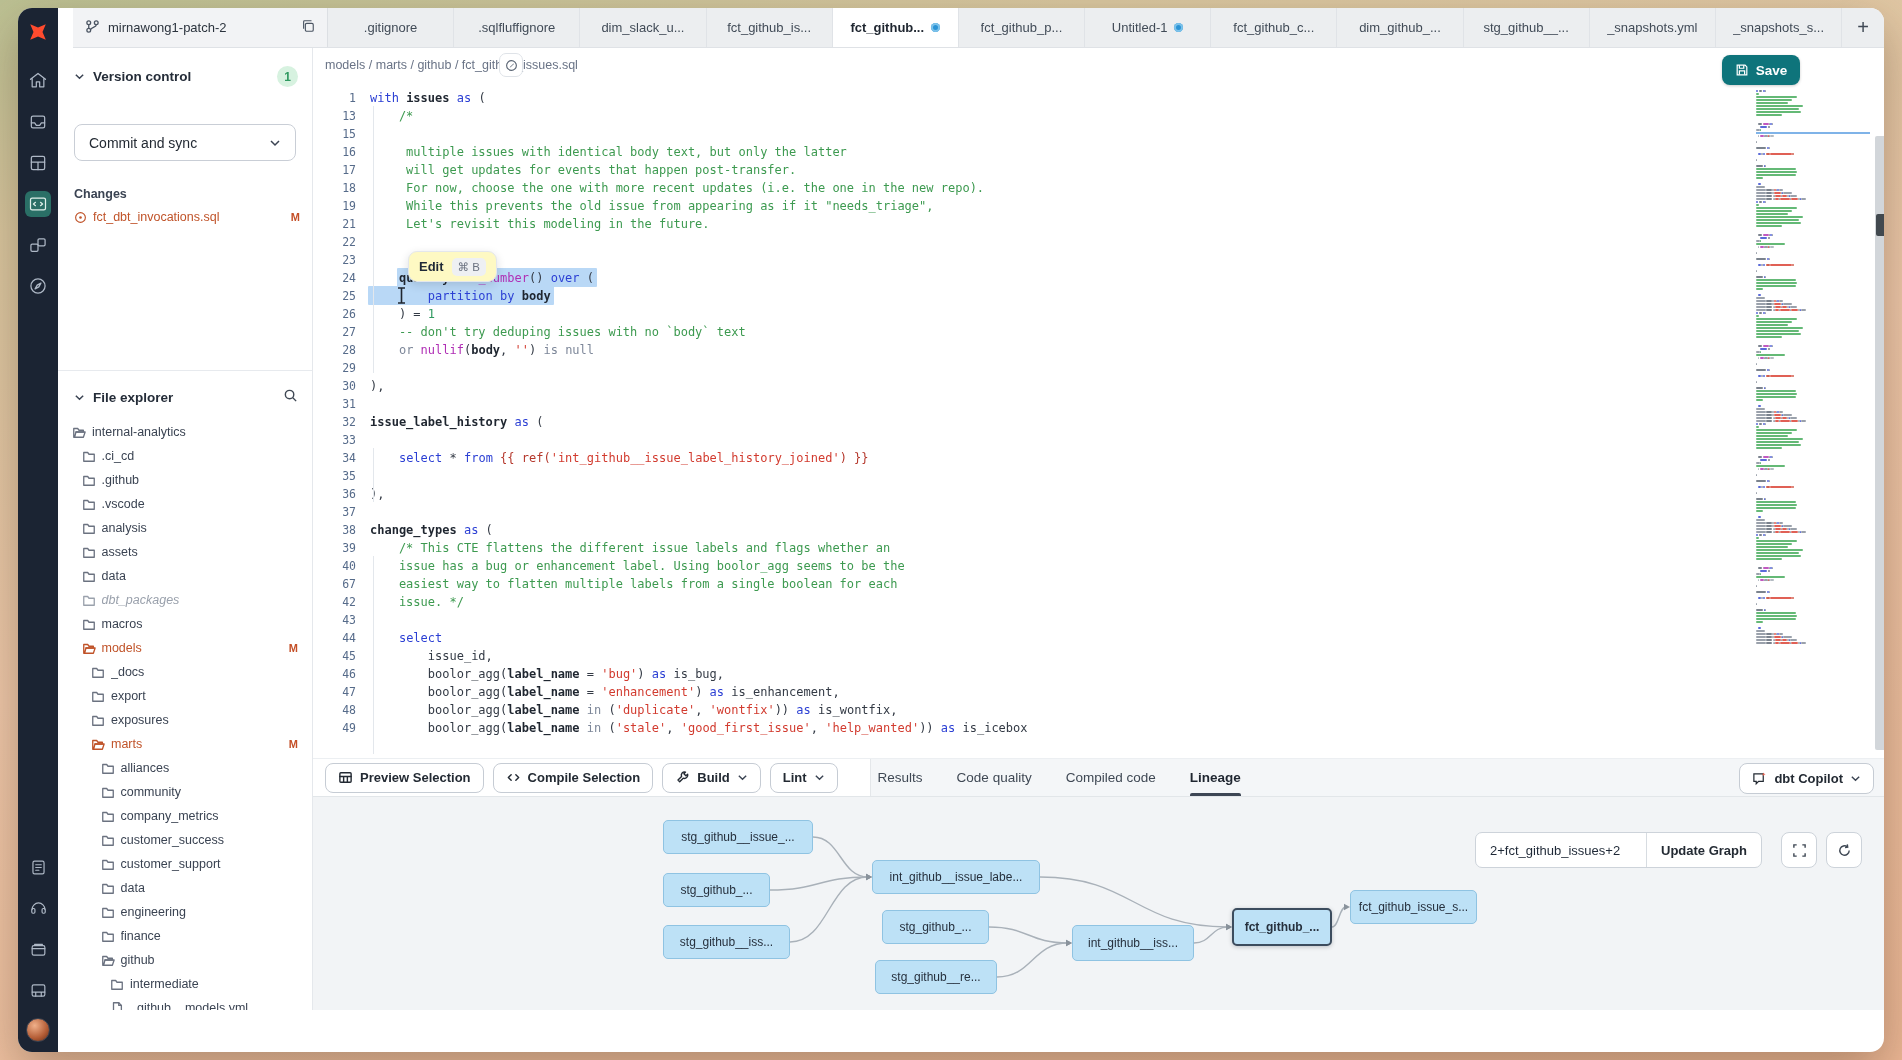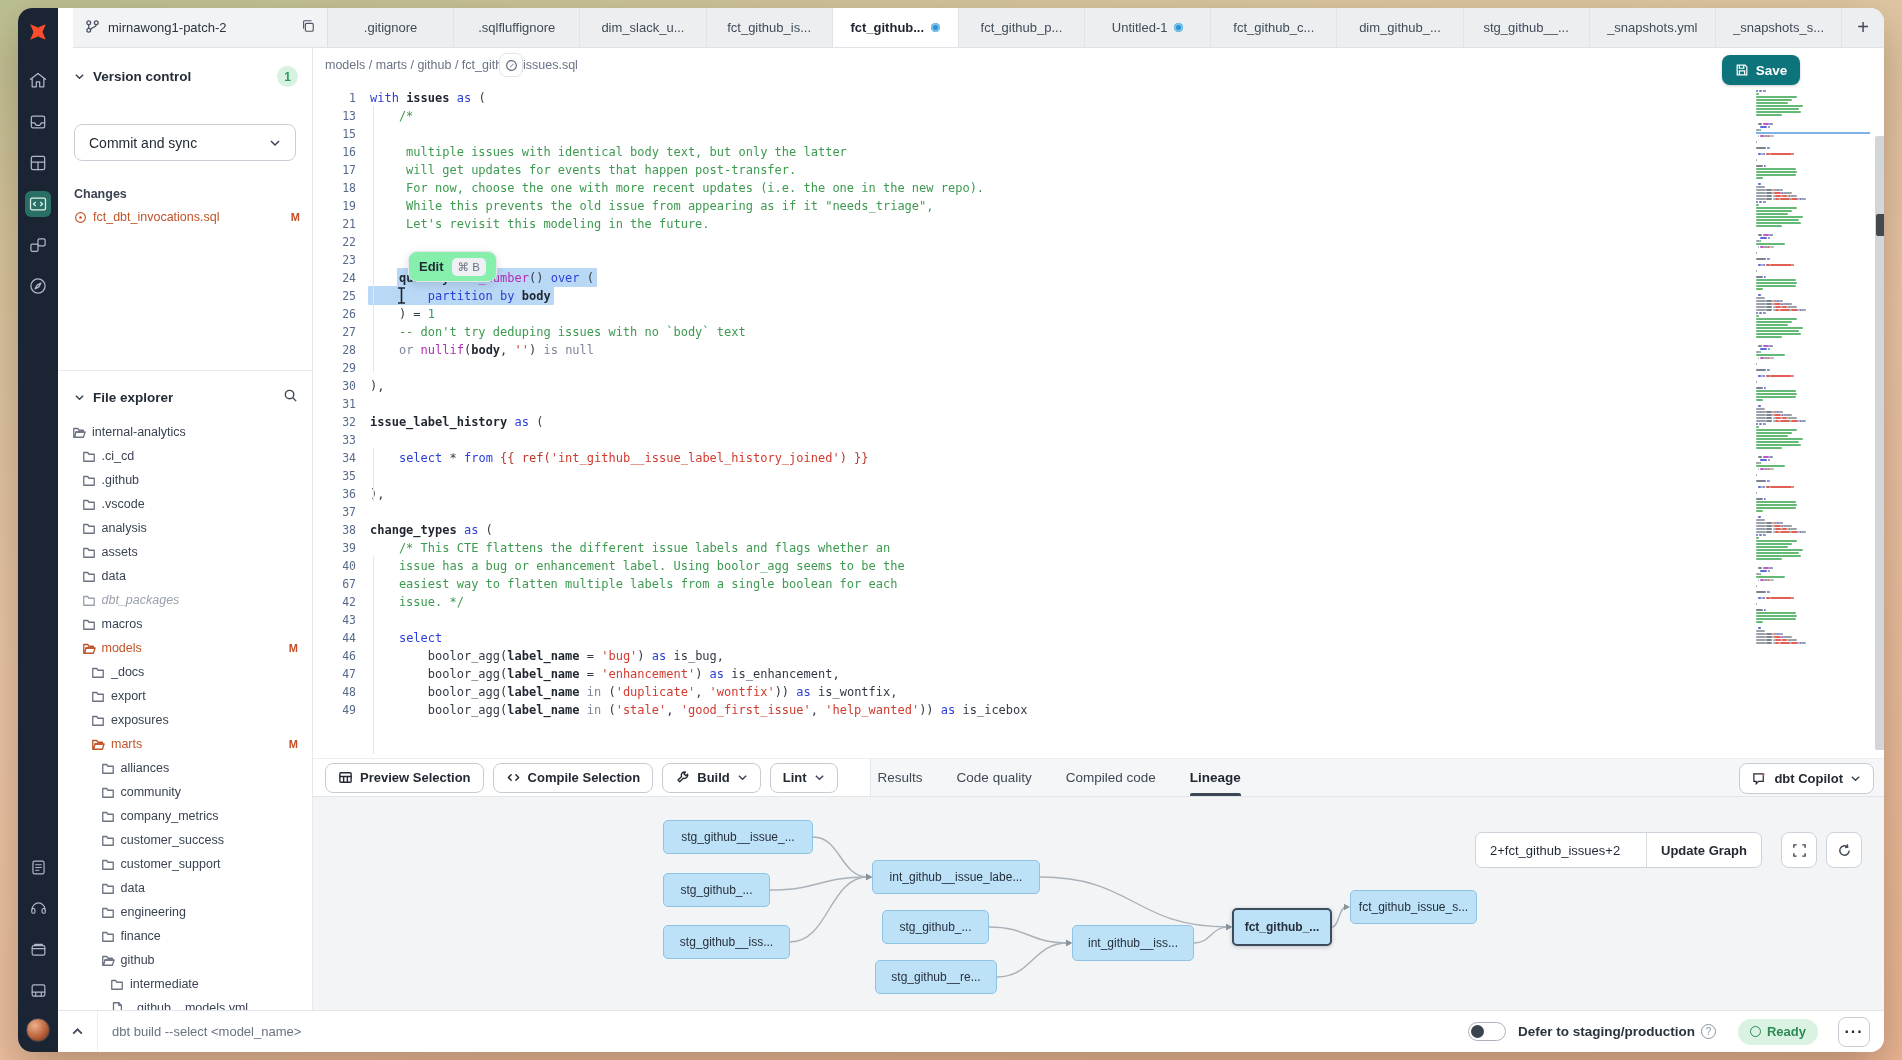--- a/index.html
+++ b/index.html
@@ -50,21 +50,21 @@
   .savebtn{position:absolute;right:84px;top:7px;width:78px;height:30px;background:#0e747b;color:#fff;border-radius:8px;display:flex;align-items:center;justify-content:center;gap:7px;font-size:13.5px;font-weight:700;cursor:pointer;box-shadow:0 1px 3px rgba(0,0,0,.2);}
   .codewrap{position:absolute;left:0;top:41px;right:136px;bottom:0;font-family:"DejaVu Sans Mono",monospace;font-size:12px;}
   .cl{height:18px;display:flex;align-items:center;}
   .ln{width:43px;flex:0 0 43px;text-align:right;color:#566b8a;font-size:11.5px;user-select:none;}
   .ct{margin:0 0 0 14px;position:relative;z-index:0;white-space:pre;line-height:18px;}
   .tk-k{color:#2b3fd4}.tk-f{color:#b02fb5}.tk-s{color:#d23b2f}.tk-c{color:#3d9a50}
   .tk-o{color:#7d8799}.tk-t{color:#333a45}.tk-b{color:#1f2630;font-weight:700}
   .tk-j{color:#b5382c}.tk-n{color:#2f9960}
   .selr{position:absolute;top:-1px;height:19px;background:#b9d8f6;z-index:-1;border-radius:1px;}
   .guide{position:absolute;width:1px;background:#e3e7ec;left:60px;}
-  .editpopup{position:absolute;left:95px;top:203px;height:31px;background:#86efac;border:1px solid #e4e7eb;border-radius:9px;box-shadow:0 3px 10px rgba(20,30,40,.14);display:flex;align-items:center;gap:8px;padding:0 10px;z-index:5;}
+  .editpopup{position:absolute;left:95px;top:203px;height:31px;background:#fef9c3;border:1px solid #e4e7eb;border-radius:9px;box-shadow:0 3px 10px rgba(20,30,40,.14);display:flex;align-items:center;gap:8px;padding:0 10px;z-index:5;}
   .editpopup .el{font-size:13px;color:#1f2937;font-weight:600;}
   .editpopup .kcap{background:#eef0f3;border-radius:5px;font-size:11.5px;color:#6b7280;padding:2px 6px;}
   .ibeam{position:absolute;left:84px;top:239px;width:9px;height:17px;z-index:6;}
   .minimap{position:absolute;right:14px;top:42px;width:114px;height:656px;overflow:hidden;}
   .mline{position:absolute;left:0;right:0;height:2px;background:#7fb3e8;top:42px;}
   .mrow{height:3px;display:flex;gap:0;}
   .mrow i{height:2px;border-radius:1px;display:block;}
   .vtrack{position:absolute;right:-5px;top:88px;width:14px;height:614px;background:#d2d6da;border-radius:2px;}
   .vthumb{position:absolute;left:1px;width:12px;top:78px;height:22px;background:#42494f;border-radius:2px;}
   
@@ -564,20 +564,24 @@
             <span class="ln">42</span>
             <pre class="ct"><span class="tk-c">    issue. */</span></pre>
           </div>
           <div class="cl">
             <span class="ln">43</span>
             <pre class="ct"></pre>
           </div>
           <div class="cl">
             <span class="ln">44</span>
             <pre class="ct"><span class="tk-t">    </span><span class="tk-k">select</span></pre>
+          </div>
+          <div class="cl">
+            <span class="ln">45</span>
+            <pre class="ct"><span class="tk-t">        issue_id,</span></pre>
           </div>
           <div class="cl">
             <span class="ln">46</span>
             <pre class="ct"><span class="tk-t">        boolor_agg(</span><span class="tk-b">label_name</span><span class="tk-t"> = </span><span class="tk-s">'bug'</span><span class="tk-t">) </span><span class="tk-k">as</span><span class="tk-t"> is_bug,</span></pre>
           </div>
           <div class="cl">
             <span class="ln">47</span>
             <pre class="ct"><span class="tk-t">        boolor_agg(</span><span class="tk-b">label_name</span><span class="tk-t"> = </span><span class="tk-s">'enhancement'</span><span class="tk-t">) </span><span class="tk-k">as</span><span class="tk-t"> is_enhancement,</span></pre>
           </div>
           <div class="cl">
@@ -1534,33 +1538,15 @@
         <div class="lnode" style="left: 350px; top: 76px; width: 107px; height: 34px;">stg_github_...</div>
         <div class="lnode" style="left: 350px; top: 128px; width: 127px; height: 34px;">stg_github__iss...</div>
         <div class="lnode" style="left: 559px; top: 63px; width: 168px; height: 34px;">int_github__issue_labe...</div>
         <div class="lnode" style="left: 569px; top: 113px; width: 107px; height: 34px;">stg_github_...</div>
         <div class="lnode" style="left: 562px; top: 163px; width: 122px; height: 34px;">stg_github__re...</div>
         <div class="lnode" style="left: 759px; top: 128px; width: 122px; height: 36px;">int_github__iss...</div>
         <div class="lnode sel" style="left: 919px; top: 111px; width: 100px; height: 38px;">fct_github_...</div>
         <div class="lnode" style="left: 1037px; top: 93px; width: 127px; height: 34px;">fct_github_issue_s...</div>
       </div>
 
-    <div class="statusbar">
-      <div class="sb-chev">
-        <svg width="13" height="13" viewBox="0 0 12 12" fill="none" stroke="#3f4854" stroke-width="1.6">
-            <path d="M2 8l4-4 4 4"></path>
-          </svg>
-      </div>
-      <div class="sb-cmd">dbt build --select &lt;model_name&gt;</div>
-      <div class="toggle">
-          <div class="knob"></div>
-        </div>
-      <div class="deferlbl">Defer to staging/production</div>
-      <div class="helpc">?</div>
-      <div class="ready">
-          <span class="ringo"></span>
-          <span>Ready</span>
-        </div>
-      <div class="dotsbtn">···</div>
-    </div>
 
   </div>
 </div>
 
 </body></html>

